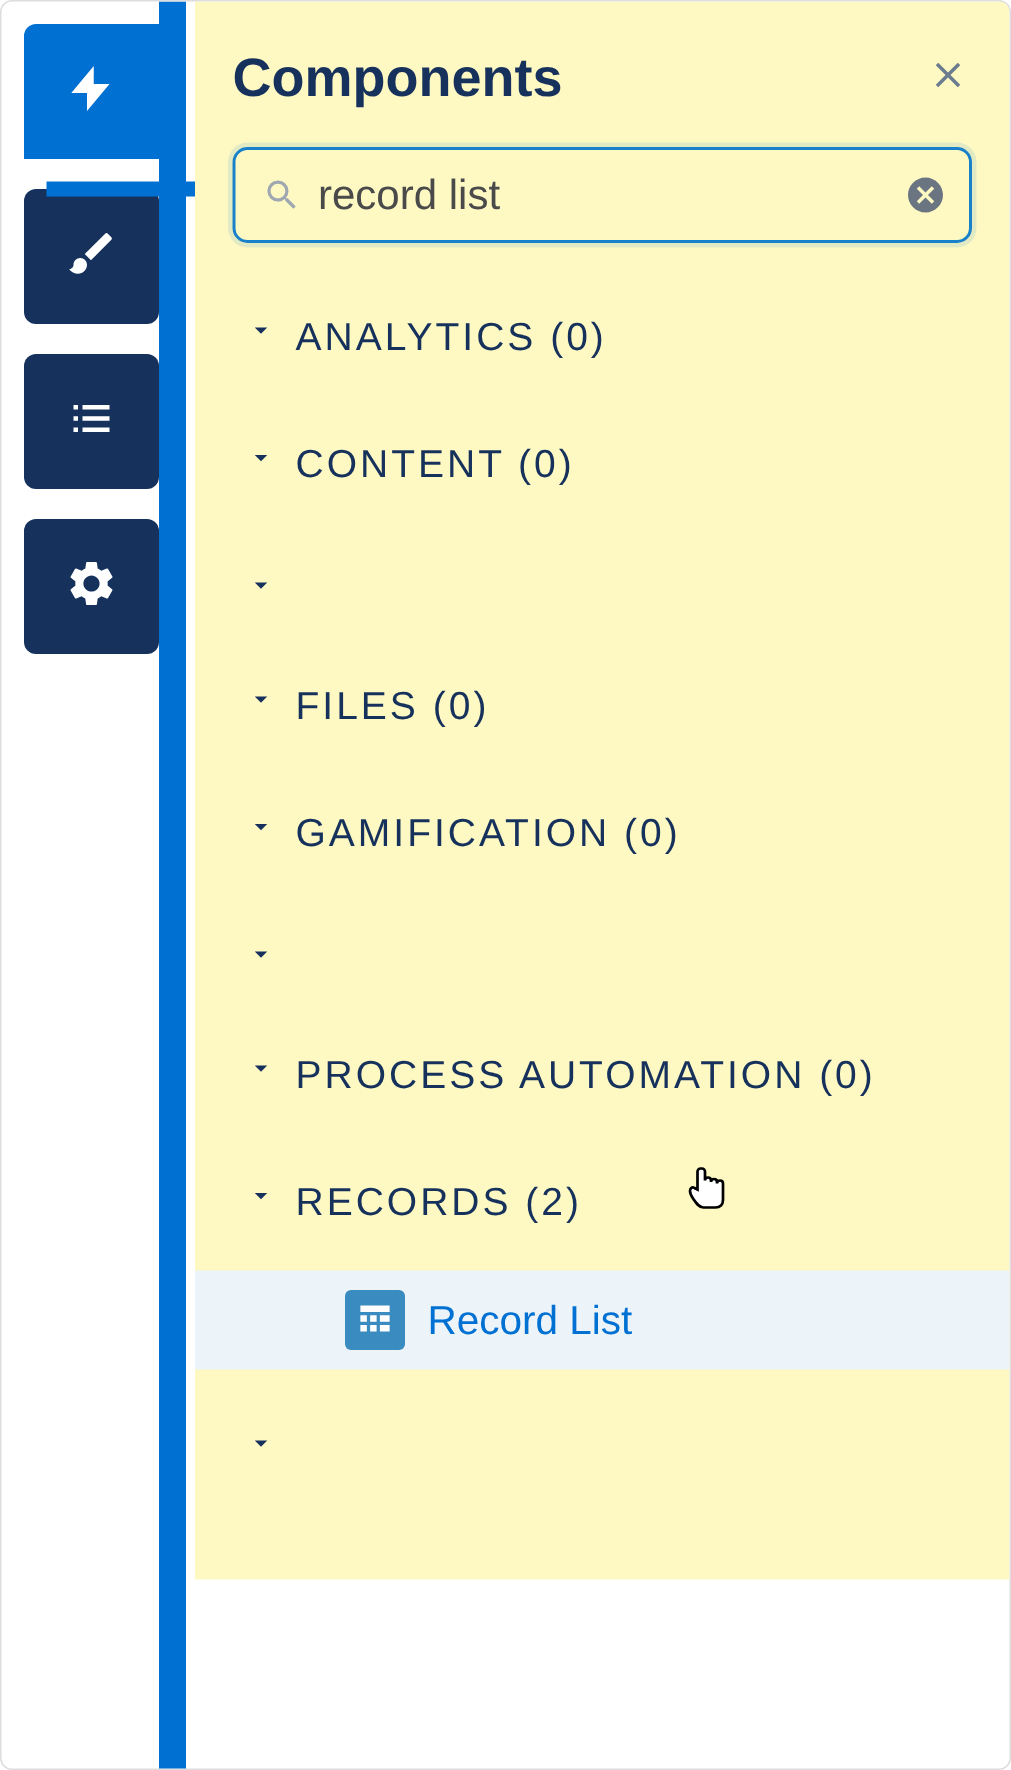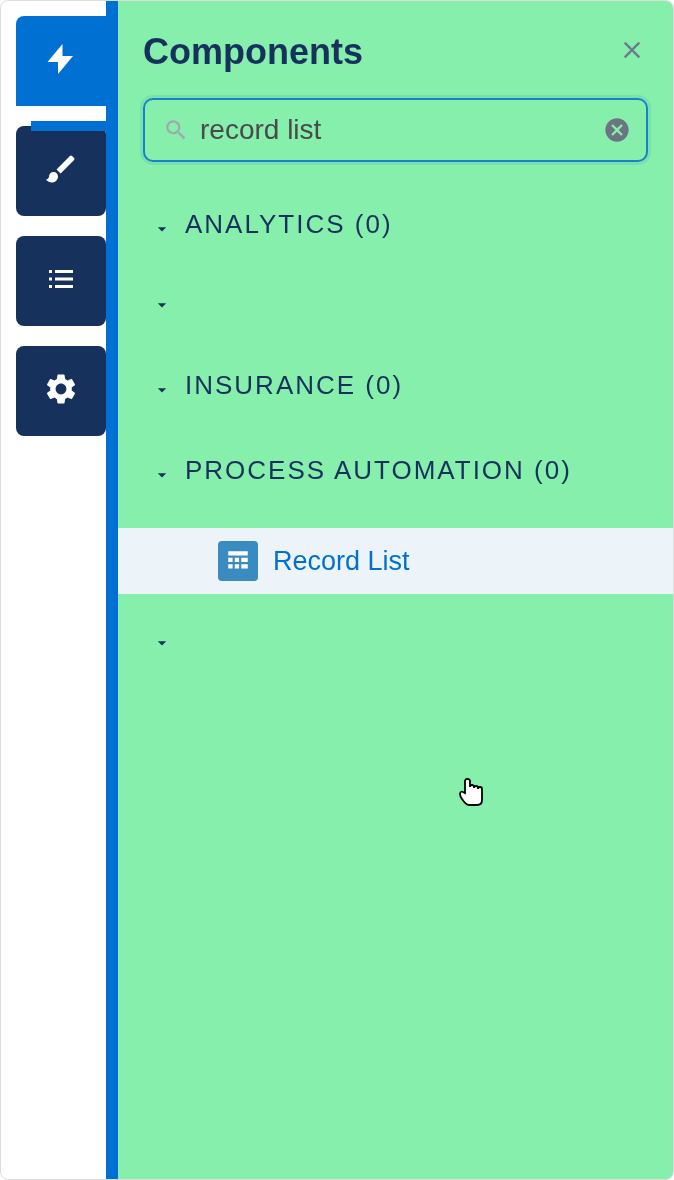--- a/index.html
+++ b/index.html
@@ -58,25 +58,25 @@
     .active-connector {
       position: absolute;
       left: 15px;
       top: 105px;
       width: 108px;
       height: 10px;
       background: #0070d2;
     }
     .panel {
       position: absolute;
-      left: 117px;
+      left: 129px;
       top: 0;
       right: 0;
-      height: 1180px;
-      background: #86efac;
+      height: 1052px;
+      background: #fef9c3;
       padding: 30px 25px 0 25px;
     }
     .panel-header {
       display: flex;
       justify-content: space-between;
       align-items: center;
       margin-bottom: 25px;
     }
     .panel-title {
       font-size: 36px;
@@ -138,21 +138,21 @@
       height: 28px;
       cursor: pointer;
     }
     .clear-btn svg {
       width: 28px;
       height: 28px;
       fill: #6b7481;
     }
     .category {
       display: flex;
-      align-items: flex-end;
+      align-items: flex-start;
       gap: 12px;
       padding: 12px 0;
       margin-bottom: 30px;
       cursor: pointer;
     }
     .chevron {
       width: 22px;
       height: 22px;
       display: inline-flex;
       align-items: center;
@@ -297,38 +297,69 @@
           </svg>
         </span>
         <span class="category-label">ANALYTICS (0)</span>
       </div>
       <div class="category">
         <span class="chevron">
           <svg viewBox="0 0 24 24">
             <path d="M7 10l5 5 5-5H7z"></path>
           </svg>
         </span>
-      </div>
-      <div class="category">
-        <span class="chevron">
-          <svg viewBox="0 0 24 24">
-            <path d="M7 10l5 5 5-5H7z"></path>
-          </svg>
-        </span>
-        <span class="category-label">INSURANCE (0)</span>
+        <span class="category-label">CONTENT (0)</span>
+      </div>
+      <div class="category">
+        <span class="chevron">
+          <svg viewBox="0 0 24 24">
+            <path d="M7 10l5 5 5-5H7z"></path>
+          </svg>
+        </span>
+      </div>
+      <div class="category">
+        <span class="chevron">
+          <svg viewBox="0 0 24 24">
+            <path d="M7 10l5 5 5-5H7z"></path>
+          </svg>
+        </span>
+        <span class="category-label">FILES (0)</span>
+      </div>
+      <div class="category">
+        <span class="chevron">
+          <svg viewBox="0 0 24 24">
+            <path d="M7 10l5 5 5-5H7z"></path>
+          </svg>
+        </span>
+        <span class="category-label">GAMIFICATION (0)</span>
+      </div>
+      <div class="category">
+        <span class="chevron">
+          <svg viewBox="0 0 24 24">
+            <path d="M7 10l5 5 5-5H7z"></path>
+          </svg>
+        </span>
       </div>
       <div class="category">
         <span class="chevron">
           <svg viewBox="0 0 24 24">
             <path d="M7 10l5 5 5-5H7z"></path>
           </svg>
         </span>
         <span class="category-label">PROCESS AUTOMATION (0)</span>
       </div>
       <div class="records-group">
+        <div class="category records-header">
+          <span class="chevron">
+            <svg viewBox="0 0 24 24">
+              <path d="M7 10l5 5 5-5H7z"></path>
+            </svg>
+          </span>
+          <span class="category-label">RECORDS (2)</span>
+        </div>
         <div class="component-item hovered">
           <span class="component-icon-wrap">
             <svg viewBox="0 0 24 24">
               <path d="M3 3h18v4H3V3zm0 6h4v4H3V9zm0 6h4v4H3v-4zm6-6h4v4H9V9zm0 6h4v4H9v-4zm6-6h6v4h-6V9zm0 6h6v4h-6v-4z"></path>
             </svg>
           </span>
           <span class="component-label">Record List</span>
         </div>
       </div>
       <div class="category">

